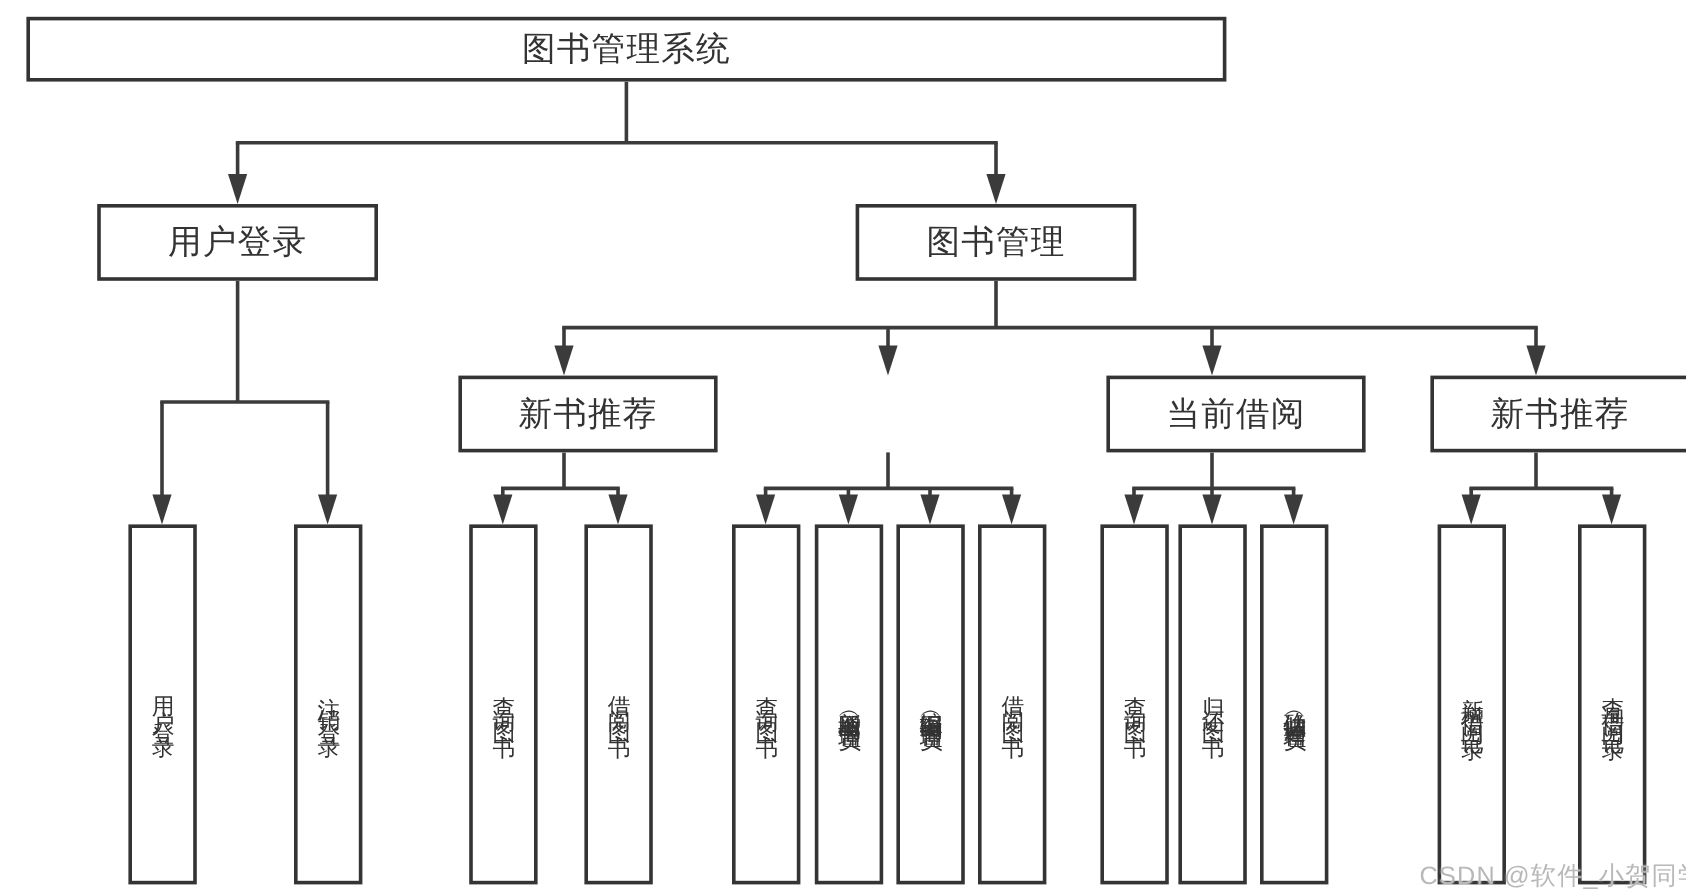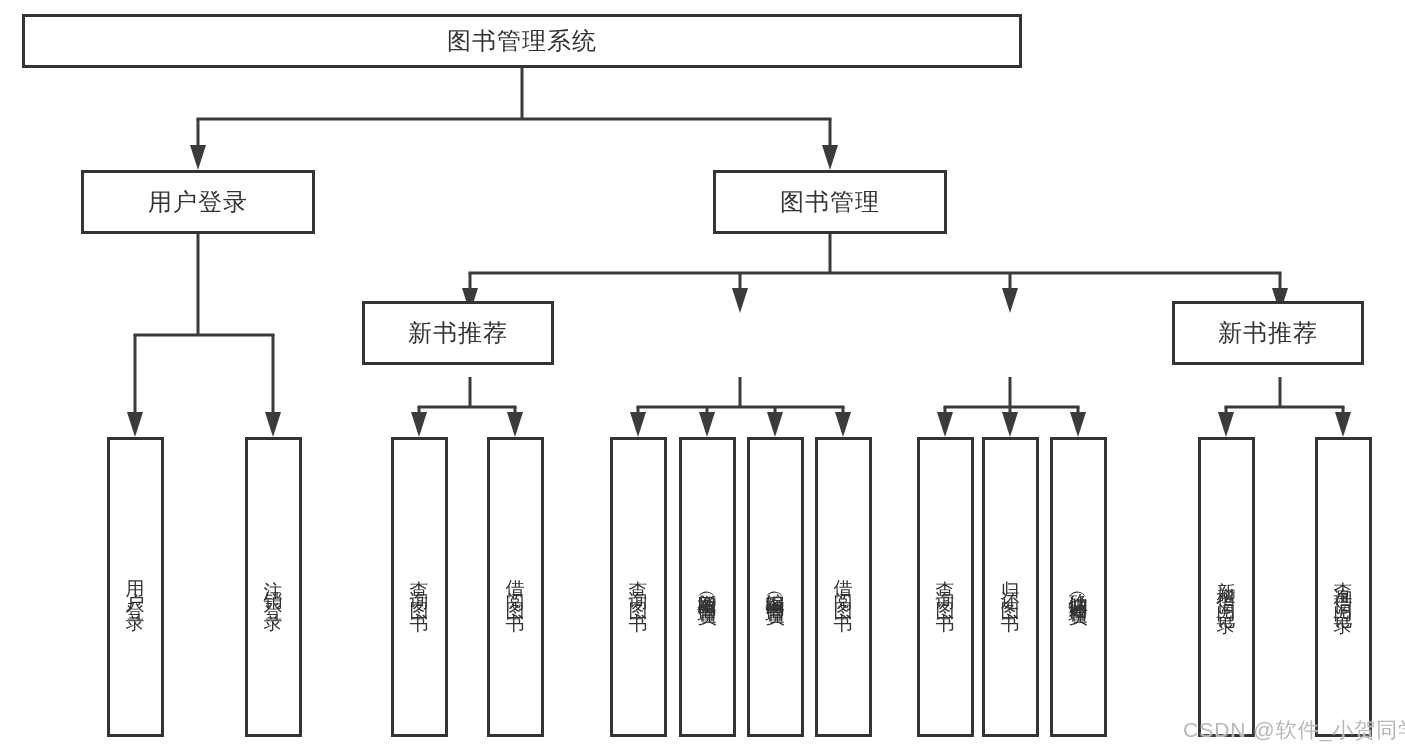--- a/index.html
+++ b/index.html
@@ -2,24 +2,24 @@
 <html><head>
 <meta charset="utf-8">
 <style>
   html,body{margin:0;padding:0;background:#ffffff;}
   body{width:1405px;height:747px;position:relative;overflow:hidden;
        font-family:"Liberation Sans","DejaVu Sans",sans-serif;color:#333333;}
   .canvas{position:absolute;left:0;top:0;width:1405px;height:747px;}
   svg.wires{position:absolute;left:0;top:0;pointer-events:none;}
   .box{position:absolute;box-sizing:border-box;background:#ffffff;
        border:3px solid #343434;display:flex;align-items:center;justify-content:center;
-       font-size:24px;letter-spacing:1px;color:#333333;}
+       font-size:28px;letter-spacing:1px;color:#333333;}
   .root{left:22px;top:14px;width:1000px;height:54px;}
   .lvl2{top:170px;width:234px;height:64px;}
-  .lvl3{top:301px;width:192px;height:64px;}
+  .lvl3{top:313px;width:216px;height:64px;margin-left:20px;}
   .leaf{top:437px;width:57px;height:300px;font-size:19px;}
   .vtext{writing-mode:vertical-rl;text-orientation:mixed;line-height:1;}
   .vt-loose .vtext{letter-spacing:11px;}
   .vt-med   .vtext{letter-spacing:7px;}
   .vt-tight .vtext{letter-spacing:2px;}
   .watermark{position:absolute;left:1183px;top:716px;font-size:21px;
              color:#b8b8b8;letter-spacing:1px;white-space:nowrap;
              text-shadow:0 0 2px #ffffff;}
 </style>
 </head>
@@ -92,20 +92,21 @@
       <polygon points="1335,412 1351,412 1343,437"></polygon>
     </g>
   </svg>
 
   <div class="box root">图书管理系统</div>
 
   <div class="box lvl2" style="left:81px">用户登录</div>
   <div class="box lvl2" style="left:713px">图书管理</div>
 
   <div class="box lvl3" style="left:362px">新书推荐</div>
+  <div class="box lvl3" style="left:902px">当前借阅</div>
   <div class="box lvl3" style="left:1172px">新书推荐</div>
 
   <div class="box leaf vt-loose" style="left:107px">
     <span class="vtext">用户登录</span>
     </div>
   <div class="box leaf vt-loose" style="left:245px">
     <span class="vtext">注销登录</span>
     </div>
 
   <div class="box leaf vt-loose" style="left:391px">

